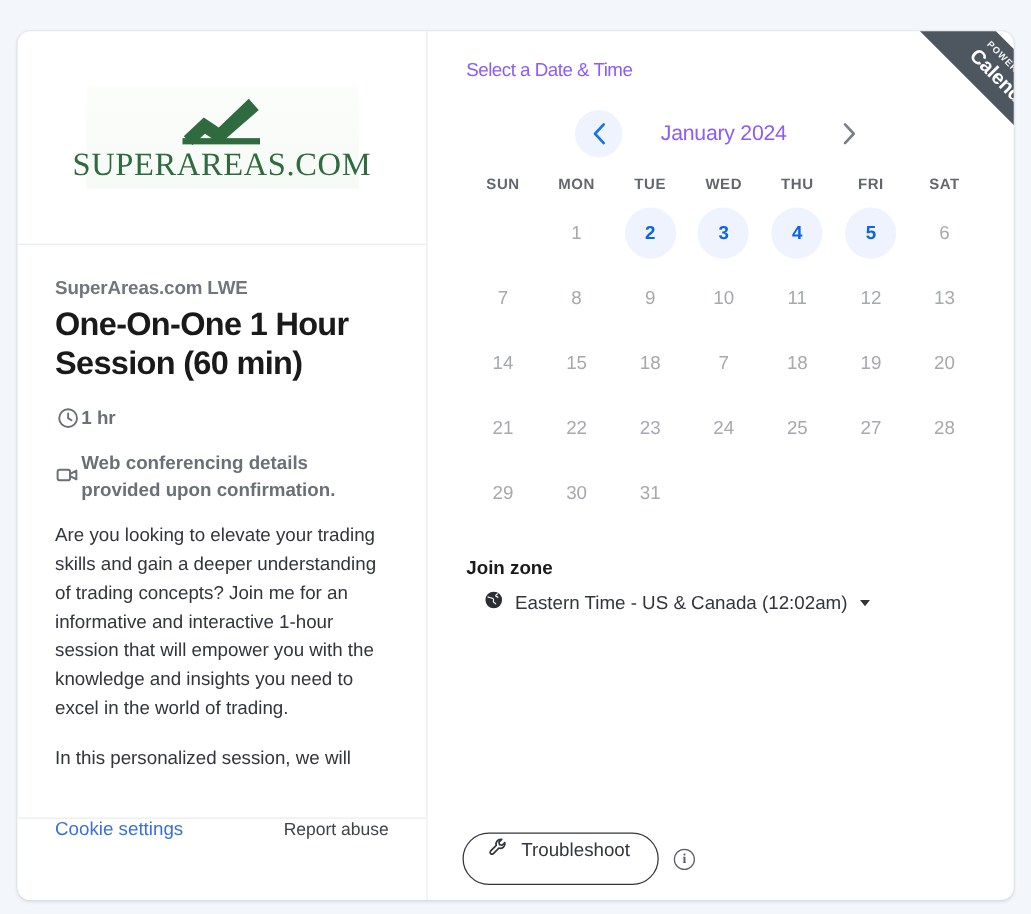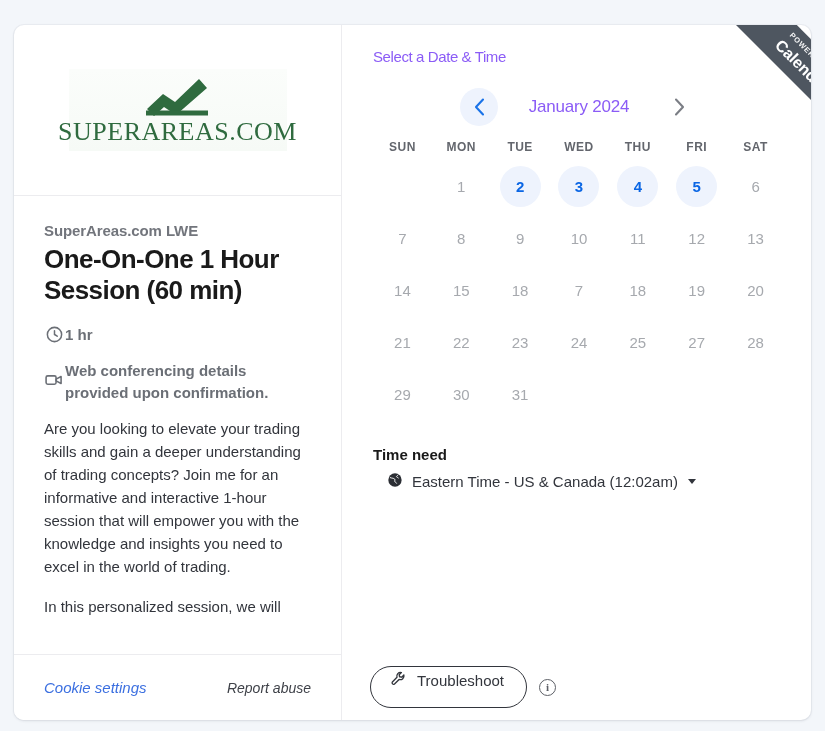--- a/index.html
+++ b/index.html
@@ -110,28 +110,26 @@
     color: #32353c;
     line-height: 1.54;
     max-height: 206px;
     overflow: hidden;
   }
   .description p { margin-bottom: 17px; }
 
   .left-footer {
     height: 66px;
     display: flex;
-    align-items: center;
     justify-content: space-between;
     padding: 0 30px 0 30px;
     border-top: 1px solid #ececef;
     position: relative;
     z-index: 3;
     background: #fff;
-    font-style: italic;
   }
   .cookie-link {
     font-size: 15px;
     color: #3b6fe0;
     text-decoration: none;
     cursor: pointer;
   }
   .report-link {
     font-size: 14px;
     color: #3f4249;
@@ -480,21 +478,21 @@
           </div>
           <div class="day-cell">
             <button class="day">30</button>
           </div>
           <div class="day-cell">
             <button class="day">31</button>
           </div>
         </div>
 
       <div class="tz-section">
-        <div class="tz-title">Time need</div>
+        <div class="tz-title">Join zone</div>
         <div class="tz-value">
           <span>
             <svg width="16" height="16" viewBox="0 0 24 24">
               <circle cx="12" cy="12" r="10" fill="#2b2e34"></circle>
               <path d="M5 8.5c3 1.2 5 .5 6.5 2.2 1.2 1.4-.6 2.4.2 3.8.6 1 2.2.8 2.6 2.2M16.5 4.6c-.9 1-2.4 1.2-2.1 2.6.2 1 1.8.6 2.6 1.6" fill="none" stroke="#ffffff" stroke-width="1.4" stroke-linecap="round"></path>
             </svg>
           </span>
           <span>Eastern Time - US &amp; Canada (12:02am)</span>
           <span class="caret"></span>
         </div>

